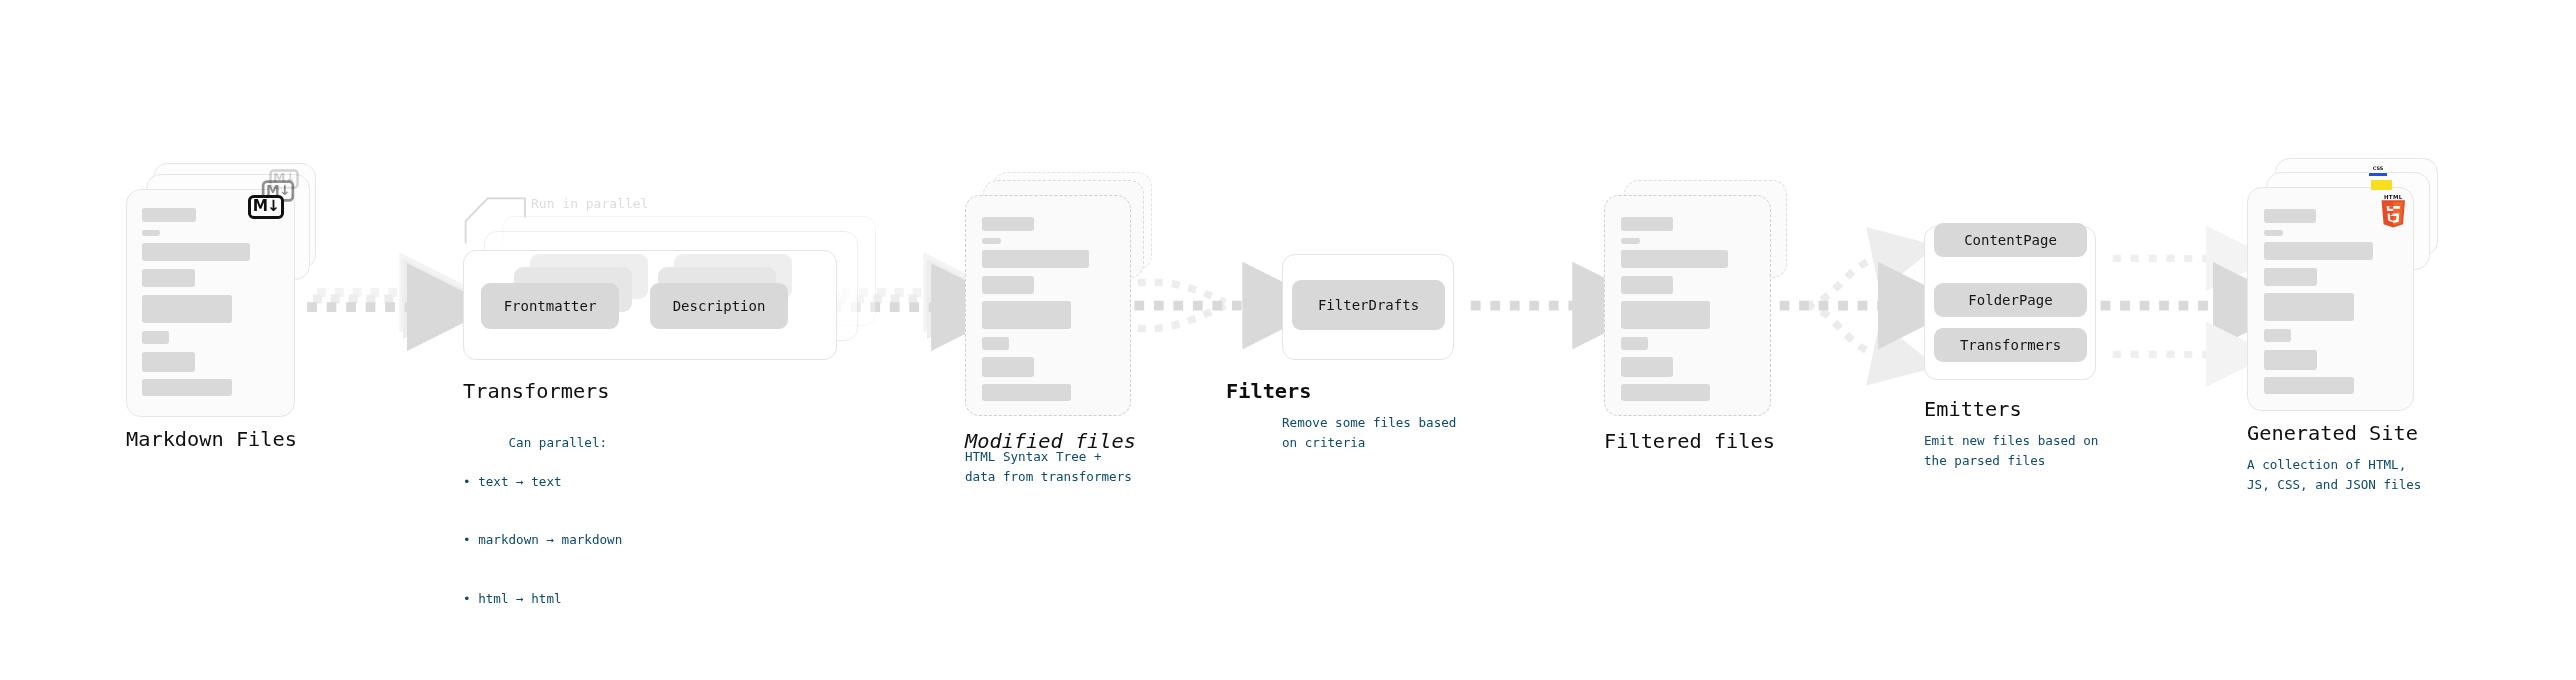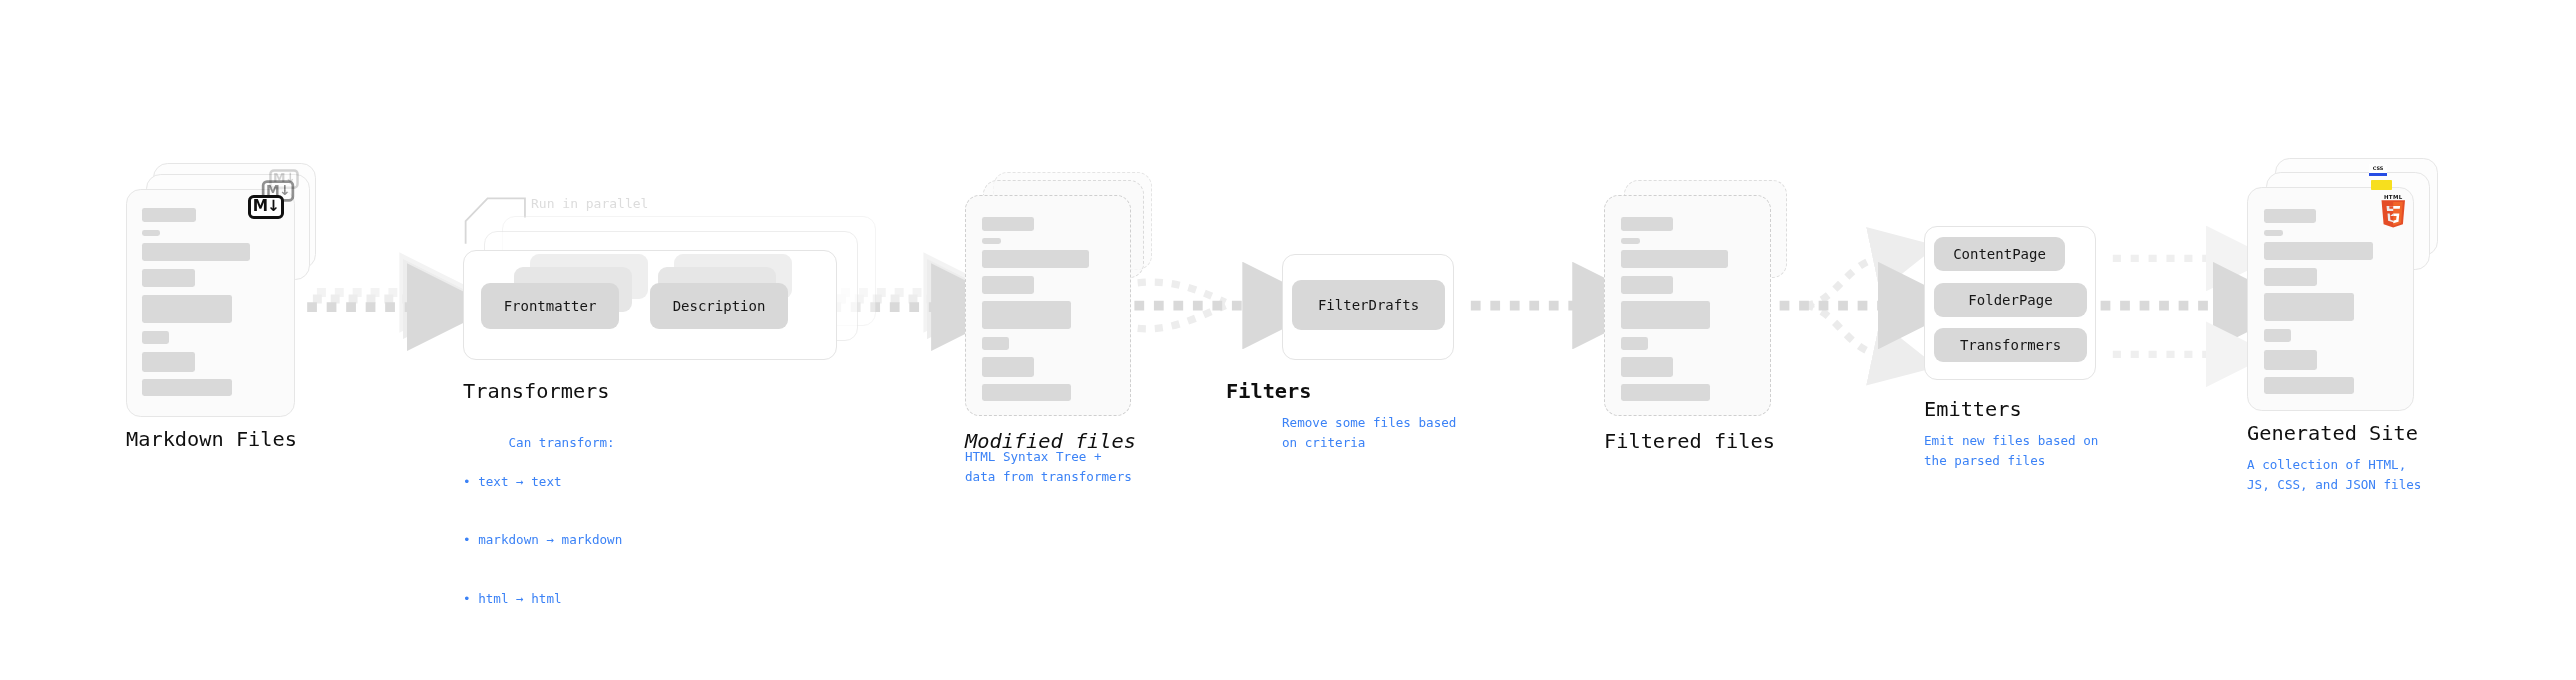--- a/index.html
+++ b/index.html
@@ -79,21 +79,21 @@
 
   
   .title{
     position:absolute;
     font-family:"DejaVu Sans Mono","Liberation Mono",monospace;
     font-size:20.3px;color:#0f0f0f;white-space:nowrap;letter-spacing:0px;
   }
   .sub{
     position:absolute;
     font-family:"DejaVu Sans Mono","Liberation Mono",monospace;
-    font-size:12.6px;color:#3b82f6;line-height:1.55;white-space:pre;
+    font-size:12.6px;color:#0c4a6e;line-height:1.55;white-space:pre;
   }
   .sub .bul{display:block;}
   .parlabel{
     position:absolute;
     font-family:"DejaVu Sans Mono","Liberation Mono",monospace;
     font-size:13px;color:#dcdcdc;white-space:nowrap;
   }
 
   svg.ov{position:absolute;left:0;top:0;width:2576px;height:681px;pointer-events:none;}
 </style>
@@ -197,21 +197,21 @@
     <div class="chip faded" style="left:674px;top:254px;width:118px;height:45px;"></div>
     <div class="chip faded2" style="left:658px;top:267px;width:118px;height:45px;"></div>
 
     <div class="chip" style="left:481px;top:283px;width:138px;height:46px;">Frontmatter</div>
     <div class="chip" style="left:650px;top:283px;width:138px;height:46px;">Description</div>
 
     <div class="parlabel" style="left:531px;top:196px;">Run in parallel</div>
 
     <div class="title" style="left:463px;top:379px;">Transformers</div>
     <div class="sub" style="left:463px;top:413px;">
-      <span>Can transform:</span>
+      <span>Can parallel:</span>
       <span class="bul">• text → text</span>
       <span class="bul">• markdown → markdown</span>
       <span class="bul">• html → html</span>
     </div>
   </div>
 
   <div class="node">
     <div class="filecard dashed" style="left:993px;top:172px;width:159px;height:98px;opacity:.55;"></div>
     <div class="filecard dashed" style="left:983px;top:180px;width:161px;height:98px;opacity:.75;"></div>
     <div class="filecard dashed" style="left:965px;top:195px;width:166px;height:221px;">
@@ -247,21 +247,21 @@
       <div class="skel" style="left:16.3px;top:105px;width:89px;height:28.4px;"></div>
       <div class="skel" style="left:16.3px;top:141px;width:27px;height:13px;"></div>
       <div class="skel" style="left:16.3px;top:161px;width:52px;height:19.5px;"></div>
       <div class="skel" style="left:16.3px;top:188px;width:89px;height:17px;"></div>
     </div>
     <div class="title" style="left:1604px;top:429px;">Filtered files</div>
   </div>
 
   <div class="node">
     <div class="panel" style="left:1924px;top:226px;width:172px;height:154px;"></div>
-    <div class="chip" style="left:1934px;top:237px;width:131px;height:34px;">ContentPage</div>
+    <div class="chip" style="left:1934px;top:223px;width:153px;height:34px;">ContentPage</div>
     <div class="chip" style="left:1934px;top:283px;width:153px;height:34px;">FolderPage</div>
     <div class="chip" style="left:1934px;top:328px;width:153px;height:34px;">Transformers</div>
     <div class="title" style="left:1924px;top:397px;">Emitters</div>
     <div class="sub" style="left:1924px;top:431px;">Emit new files based on
 the parsed files</div>
   </div>
 
   <div class="node">
     <div class="filecard ghost" style="left:2275px;top:158px;width:163px;height:98px;"></div>
     <div class="filecard ghost" style="left:2266px;top:172px;width:164px;height:98px;"></div>

